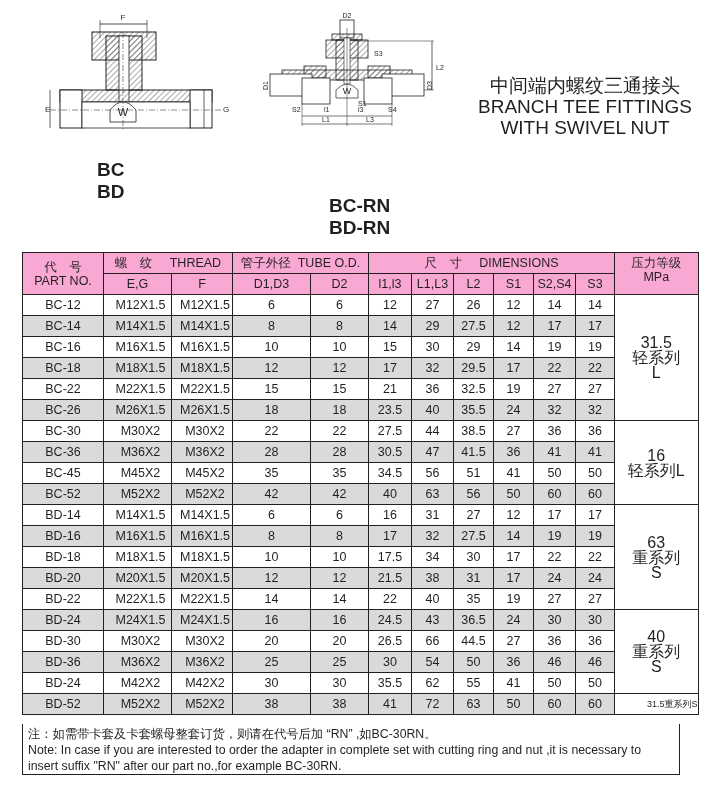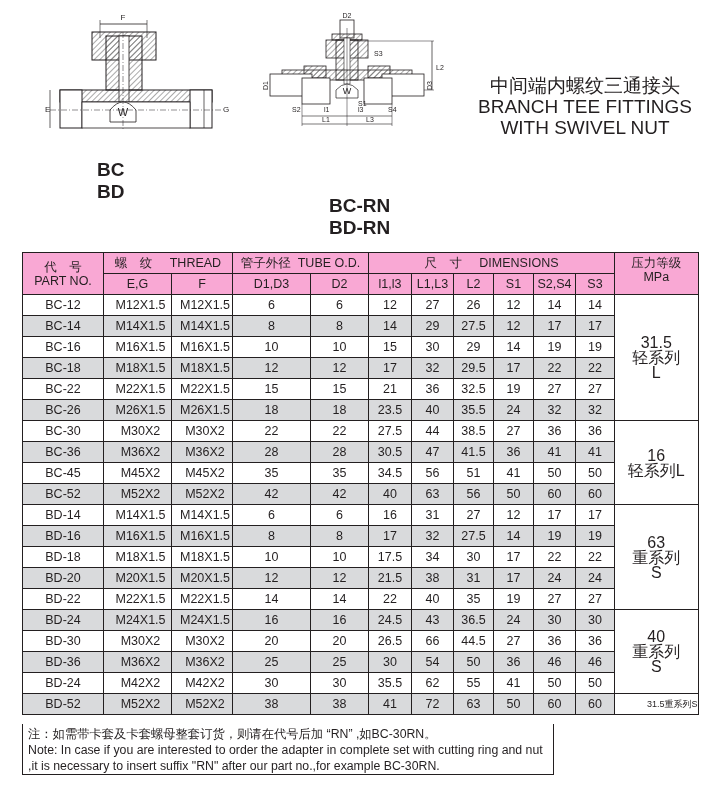--- a/index.html
+++ b/index.html
@@ -12,21 +12,21 @@
   table.spec { position: absolute; left: 22px; top: 252px; border-collapse: collapse;
                font-size: 12.5px; table-layout: fixed; }
   table.spec td, table.spec th { border: 1.3px solid #231f20; text-align: center; padding: 0;
                height: 20px; font-weight: normal; white-space: nowrap; overflow: hidden; }
   table.spec th { background: #f9a8d4; }
   table.spec tr.shaded td.d { background: #d9dadc; }
   table.spec td.pressure { background: #ffffff; line-height: 15px; font-size: 16px; }
   table.spec td.pressure-small { font-size: 9px; padding-left: 32px; }
   table.spec td.left { text-align: center; padding-left: 6px; }
   table.spec th.h2 { line-height: 14px; }
-  .note { position: absolute; left: 22px; top: 724px; width: 532px; height: 51px;
+  .note { position: absolute; left: 22px; top: 724px; width: 658px; height: 51px;
           border: 1.3px solid #231f20; border-top: none; font-size: 12.3px; line-height: 16px;
           padding: 2px 5px; box-sizing: border-box; }
 </style>
 </head>
 <body>
 
 <svg class="drawing" style="left:30px; top:10px;" width="210" height="120" viewBox="0 0 210 120">
   <defs>
     <pattern id="hatchL" width="4" height="4" patternUnits="userSpaceOnUse" patternTransform="rotate(45)">
       <line x1="0" y1="0" x2="0" y2="4" stroke="#555" stroke-width="1"></line>

